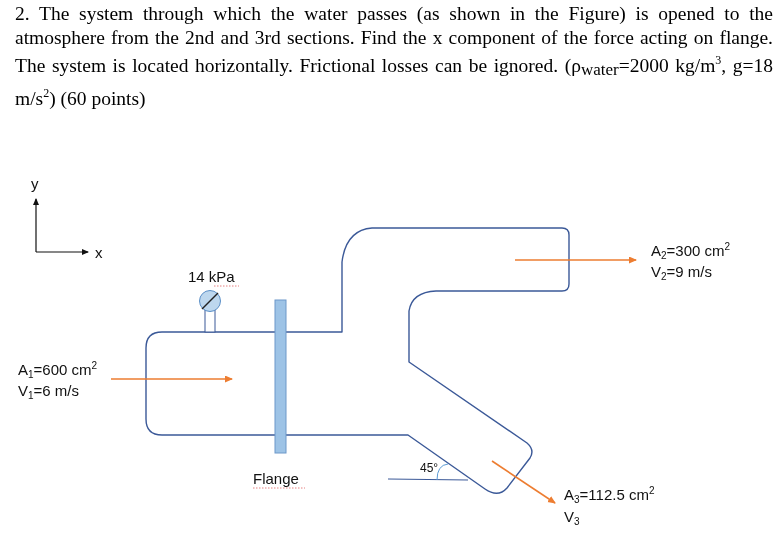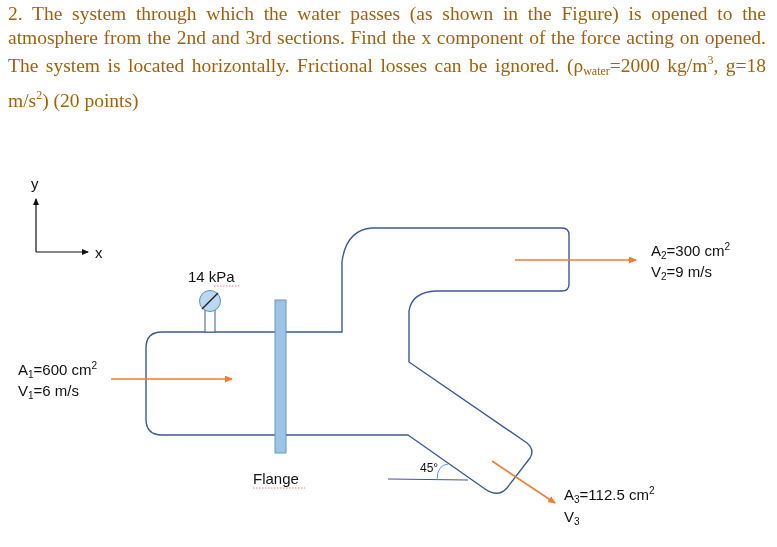--- a/index.html
+++ b/index.html
@@ -1,36 +1,36 @@
 <!DOCTYPE html>
 <html><head>
 <meta charset="utf-8">
 <style>
   html, body { margin:0; padding:0; background:#ffffff; }
   body { width:777px; height:547px; position:relative; overflow:hidden; }
   .problem {
-    position:absolute; left:8px; top:2px; width:758px;
+    position:absolute; left:15px; top:2px; width:758px;
     font-family:"Liberation Serif", serif; font-size:19.5px; line-height:23.5px;
-    color:#a16207; text-align:justify;
+    color:#000000; text-align:justify;
   }
   .problem .line { display:block; white-space:nowrap; }
   .problem .jline { display:block; text-align:justify; text-align-last:justify; }
-  .sub { font-size:12px; vertical-align:-3px; }
+  .sub { font-size:17px; vertical-align:-3px; }
   .sup { font-size:12px; vertical-align:8px; }
   svg.fig { position:absolute; left:0; top:0; }
   .lbl { font-family:"Liberation Sans", sans-serif; fill:#111; }
 </style>
 </head>
 <body>
 
 <div class="problem">
   <span class="jline">2. The system through which the water passes (as shown in the Figure) is opened to the</span>
-  <span class="jline">atmosphere from the 2nd and 3rd sections. Find the x component of the force acting on opened.</span>
+  <span class="jline">atmosphere from the 2nd and 3rd sections. Find the x component of the force acting on flange.</span>
   <span class="jline"><span>The system is located horizontally. Frictional losses can be ignored. (</span><span>ρ</span><span class="sub">water</span><span>=2000 kg/m</span><span class="sup">3</span><span>, g=18</span></span>
-  <span class="line"><span>m/s</span><span class="sup">2</span><span>) (20 points)</span></span>
+  <span class="line"><span>m/s</span><span class="sup">2</span><span>) (60 points)</span></span>
 </div>
 
 <svg class="fig" width="777" height="547" viewBox="0 0 777 547">
   <defs>
     <marker id="ah-black" markerWidth="8" markerHeight="8" refX="6" refY="3" orient="auto" markerUnits="userSpaceOnUse">
       <path d="M0,0 L7,3 L0,6 z" fill="#111"></path>
     </marker>
     <marker id="ah-orange" markerWidth="9" markerHeight="9" refX="7" refY="3.5" orient="auto" markerUnits="userSpaceOnUse">
       <path d="M0,0 L8,3.5 L0,7 z" fill="#ed7d31"></path>
     </marker>

